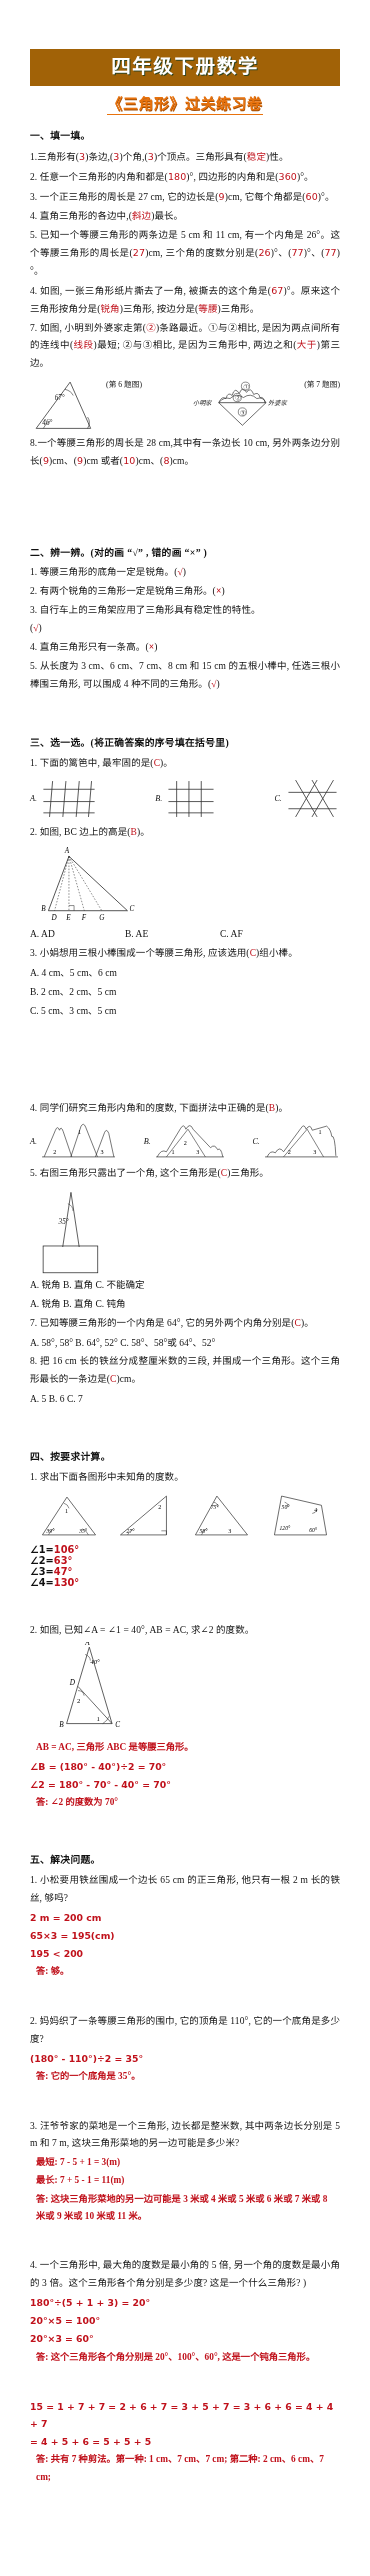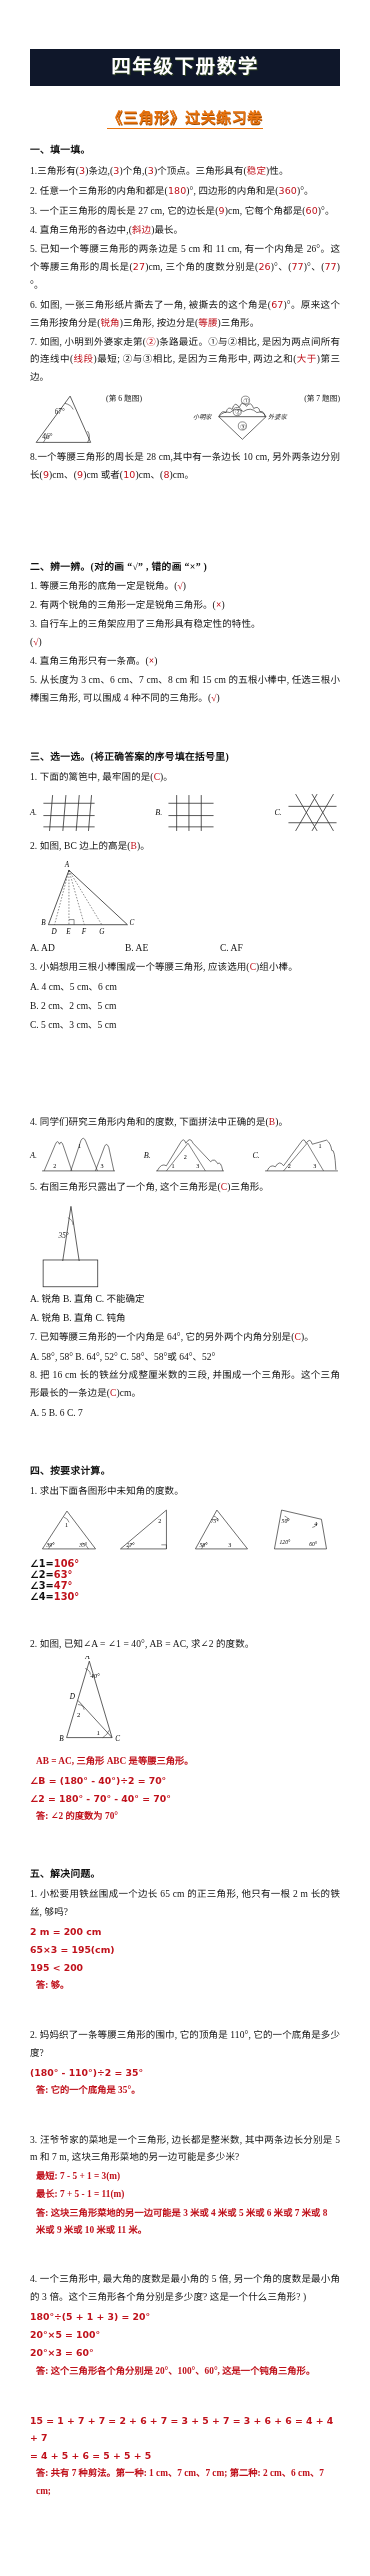--- a/index.html
+++ b/index.html
@@ -7,34 +7,34 @@
   body{
     width:370px;
     background:#ffffff;
     font-family:"Liberation Serif","DejaVu Serif",serif;
     color:#111111;
     -webkit-font-smoothing:none;
   }
   .page{width:370px;min-height:3297px;position:relative;box-sizing:border-box;padding:0;}
   .banner{
     margin:49px 30px 0 30px;
-    background:#0f172a;
+    background:#a16207;
     text-align:center;
     padding:7.2px 0 8.2px 0;
   }
   .banner-title{
     font-family:"DejaVu Sans","Liberation Sans",sans-serif;
     font-weight:bold;
     font-size:19.6px;
     letter-spacing:1.5px;
     color:#ffffff;
     text-shadow:1px 1px 0 #2f4420;
     line-height:1.1;
   }
-  .subtitle-wrap{text-align:center;margin-top:20px;}
+  .subtitle-wrap{text-align:center;margin-top:6px;}
   .subtitle{
     display:inline-block;
     font-family:"DejaVu Sans","Liberation Sans",sans-serif;
     font-weight:bold;
     font-size:15px;
     letter-spacing:0.5px;
     color:#e8720d;
     border-bottom:1.5px solid #e8720d;
     padding-bottom:1.5px;
     text-shadow:0.5px 0.5px 0 #a04e06;
@@ -122,21 +122,21 @@
 
     <div class="q">
       <span>4. 直角三角形的各边中,(</span><span class="ans">斜边</span><span>)最长。</span>
     </div>
 
     <div class="q">
       <span>5. 已知一个等腰三角形的两条边是 5 cm 和 11 cm, 有一个内角是 26°。这个等腰三角形的周长是(</span><span class="ans num">27</span><span>)cm, 三个角的度数分别是(</span><span class="ans num">26</span><span>)°、(</span><span class="ans num">77</span><span>)°、(</span><span class="ans num">77</span><span>)°。</span>
     </div>
 
     <div class="q">
-      <span>6. 如图, 一张三角形纸片撕去了一角, 被撕去的这个角是(</span><span class="ans num">67</span><span>)°。原来这个三角形按角分是(</span><span class="ans">锐角</span><span>)三角形, 按边分是(</span><span class="ans">等腰</span><span>)三角形。</span>
+      <span>4. 如图, 一张三角形纸片撕去了一角, 被撕去的这个角是(</span><span class="ans num">67</span><span>)°。原来这个三角形按角分是(</span><span class="ans">锐角</span><span>)三角形, 按边分是(</span><span class="ans">等腰</span><span>)三角形。</span>
     </div>
 
     <div class="q">
       <span>7. 如图, 小明到外婆家走第(</span><span class="ans">②</span><span>)条路最近。①与②相比, 是因为两点间所有的连线中(</span><span class="ans">线段</span><span>)最短; ②与③相比, 是因为三角形中, 两边之和(</span><span class="ans">大于</span><span>)第三边。</span>
     </div>
 
     <div class="figrow">
       <div class="figbox">
         <svg width="72" height="54" viewBox="0 0 140 105">
           <path d="M12 98 L78 8 L118 98" fill="none" stroke="#222" stroke-width="1.4"></path>

